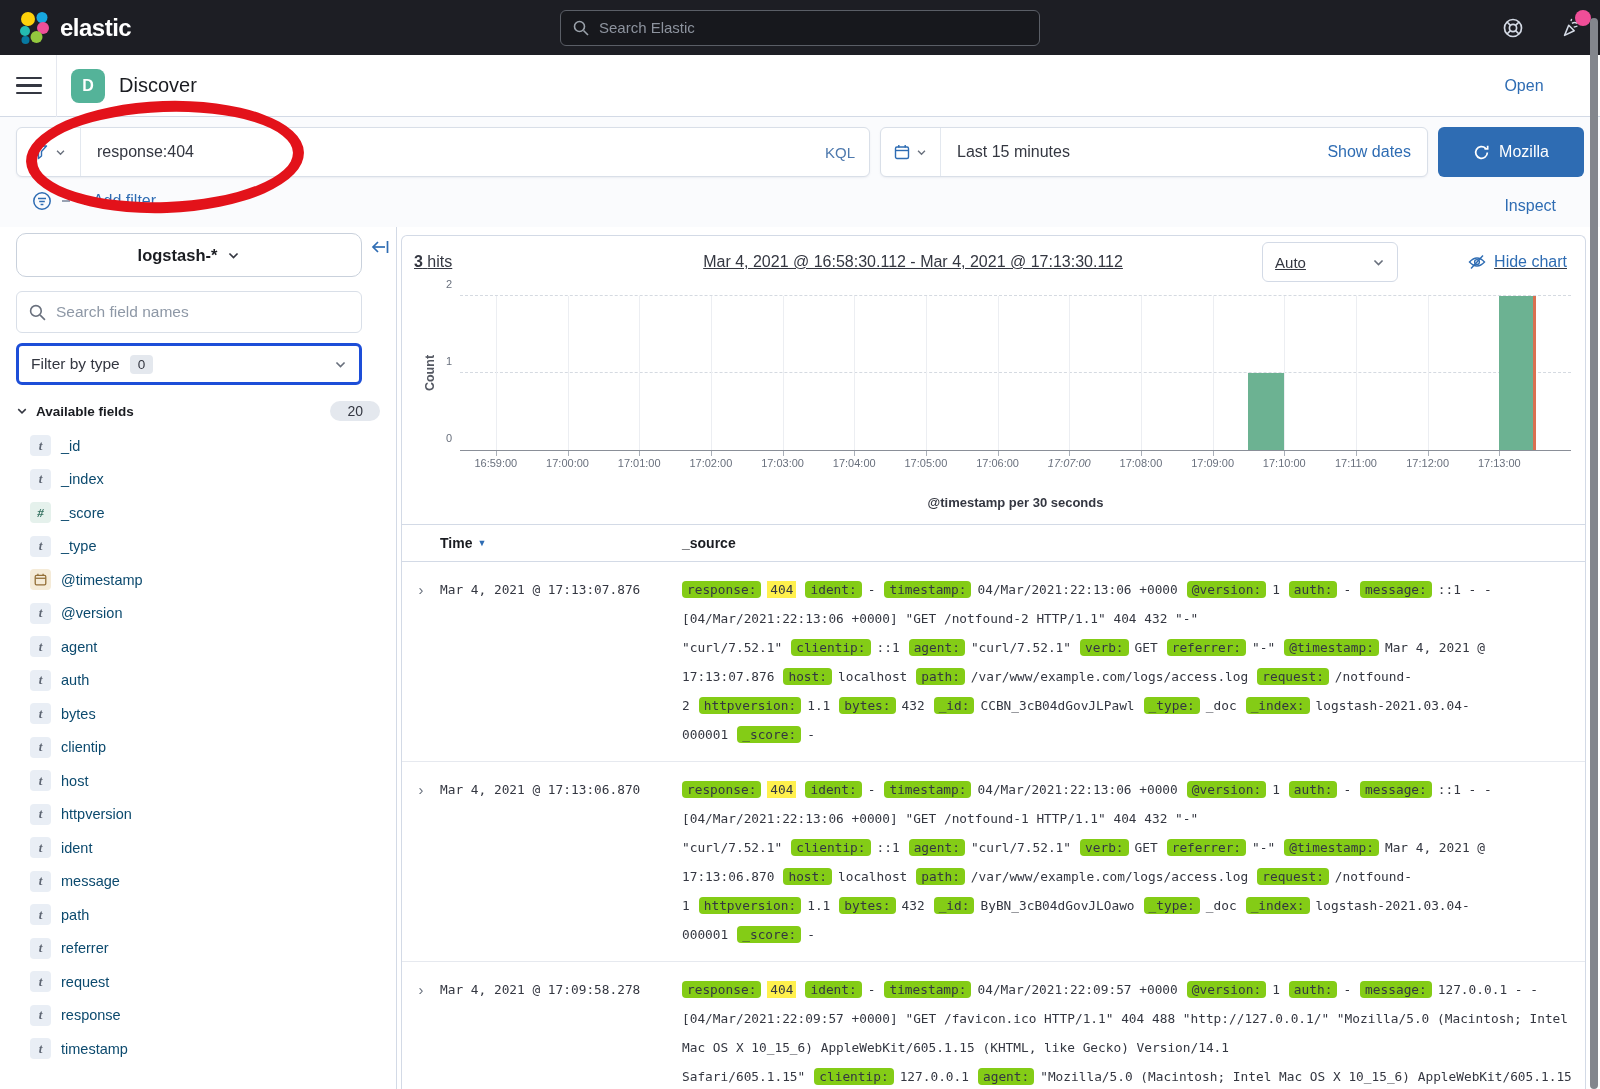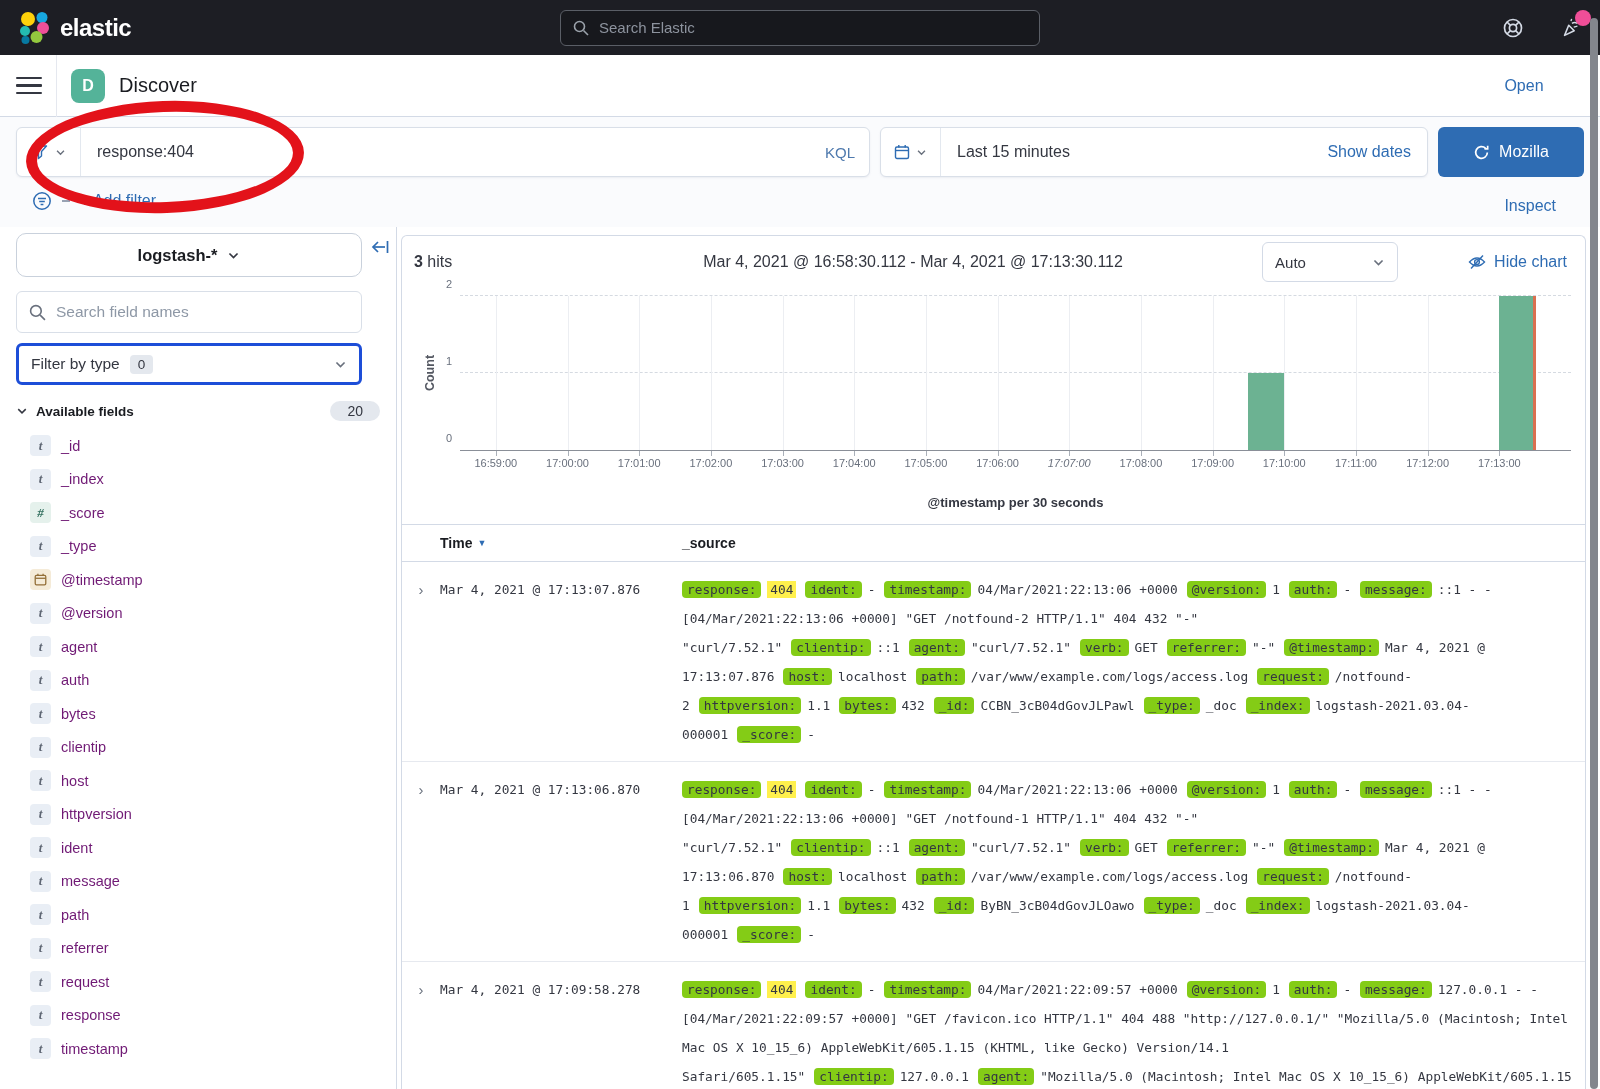--- a/index.html
+++ b/index.html
@@ -64,26 +64,26 @@
   .avail-row { margin-top:16px; display:flex; align-items:center; gap:8px; cursor:pointer; }
   .avail-row .lbl { font-size:13.5px; font-weight:700; color:#1a1c21; }
   .avail-row .badge { margin-left:auto; font-size:14px; padding:2px 17px;border-radius:10px; }
   .fields-list { margin-top:8px; }
   .field-row { display:flex; align-items:center; gap:10px; height:33.5px; padding-left:14px; cursor:pointer; border-radius:4px; }
   .tok { width:21px; height:21px; border-radius:4px; display:flex; align-items:center; justify-content:center;
     font-size:13px; font-weight:700; flex:none; }
   .tok-text { background:#E9EEF5; color:#5e6673; font-style:italic; font-family:"Liberation Serif",serif; }
   .tok-number { background:#E5F1EC; color:#357160; font-style:italic; font-family:"Liberation Serif",serif; }
   .tok-date { background:#F5EBD8; color:#946f38; }
-  .field-name { font-size:14.5px; color:#701a75; }
+  .field-name { font-size:14.5px; color:#0c4a6e; }
 
   
   .content { flex:1; padding:8px 14px 0 4px; min-width:0; }
   .panel { border:1px solid #D3DAE6; border-radius:6px 6px 0 0; border-bottom:none; height:100%; background:#fff; }
-  .hits-bar { display:flex; align-items:center; padding:8px 18px 8px 12px; height:52px; }
+  .hits-bar { display:flex; align-items:center; padding:8px 18px 8px 12px; height:52px;text-decoration:underline; }
   .hits { font-size:16px; width:150px; }
   .hits b { font-weight:700; }
   .range-text { flex:1; text-align:center; font-size:16px; font-weight:500; color:#343741; }
   .interval-select { width:136px; height:40px; border:1px solid #D3DAE6; border-radius:6px; display:flex; align-items:center;
     padding:0 12px; font-size:15px; cursor:pointer; background:#fff; }
   .interval-select .chev { margin-left:auto; }
   .hide-chart { margin-left:70px; display:flex; align-items:center; gap:8px; color:#2e6cb3; font-size:16px; cursor:pointer; }
 
   .chart-area { padding:8px 14px 0 0; }
   .plot { position:relative; height:155px; margin-left:58px; border-bottom:1.4px solid #8a8f98; }

